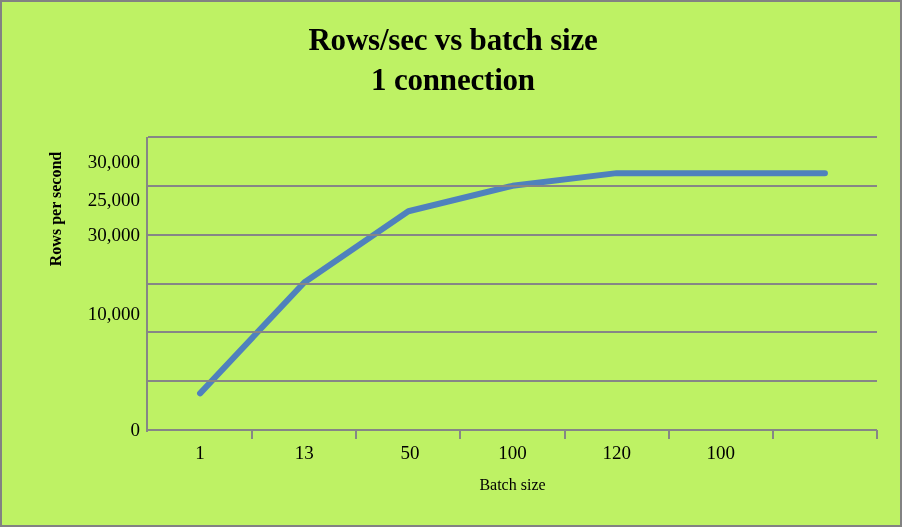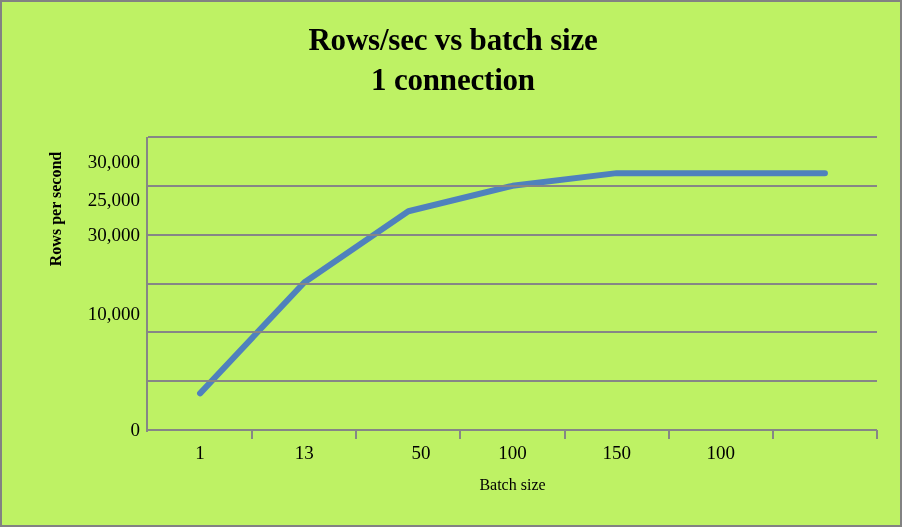--- a/index.html
+++ b/index.html
@@ -186,23 +186,23 @@
       <div class="gridline" style="top: 194.333px;"></div>
       <div class="gridline" style="top: 145.5px;"></div>
       <div class="gridline" style="top: 96.6667px;"></div>
       <div class="gridline" style="top: 47.8333px;"></div>
       <div class="gridline" style="top: -1px;"></div>
     </div>
 
   <div id="x-tick-labels">
       <div class="x-tick-label" style="left: 0px; width: 104.143px;">1</div>
       <div class="x-tick-label" style="left: 104.143px; width: 104.143px;">13</div>
-      <div class="x-tick-label" style="left: 221px; width: 104.143px;">50</div>
+      <div class="x-tick-label" style="left: 210px; width: 104.143px;">50</div>
       <div class="x-tick-label" style="left: 312.429px; width: 104.143px;">100</div>
-      <div class="x-tick-label" style="left: 416.571px; width: 104.143px;">150</div>
+      <div class="x-tick-label" style="left: 416.571px; width: 104.143px;">120</div>
       <div class="x-tick-label" style="left: 520.714px; width: 104.143px;">100</div>
     </div>
 
   <div id="x-axis-title">Batch size</div>
 
 <div class="x-tick-mark" style="left: 249.143px;"></div>
     <div class="x-tick-mark" style="left: 353.286px;"></div>
     <div class="x-tick-mark" style="left: 457.429px;"></div>
     <div class="x-tick-mark" style="left: 561.571px;"></div>
     <div class="x-tick-mark" style="left: 665.714px;"></div>

